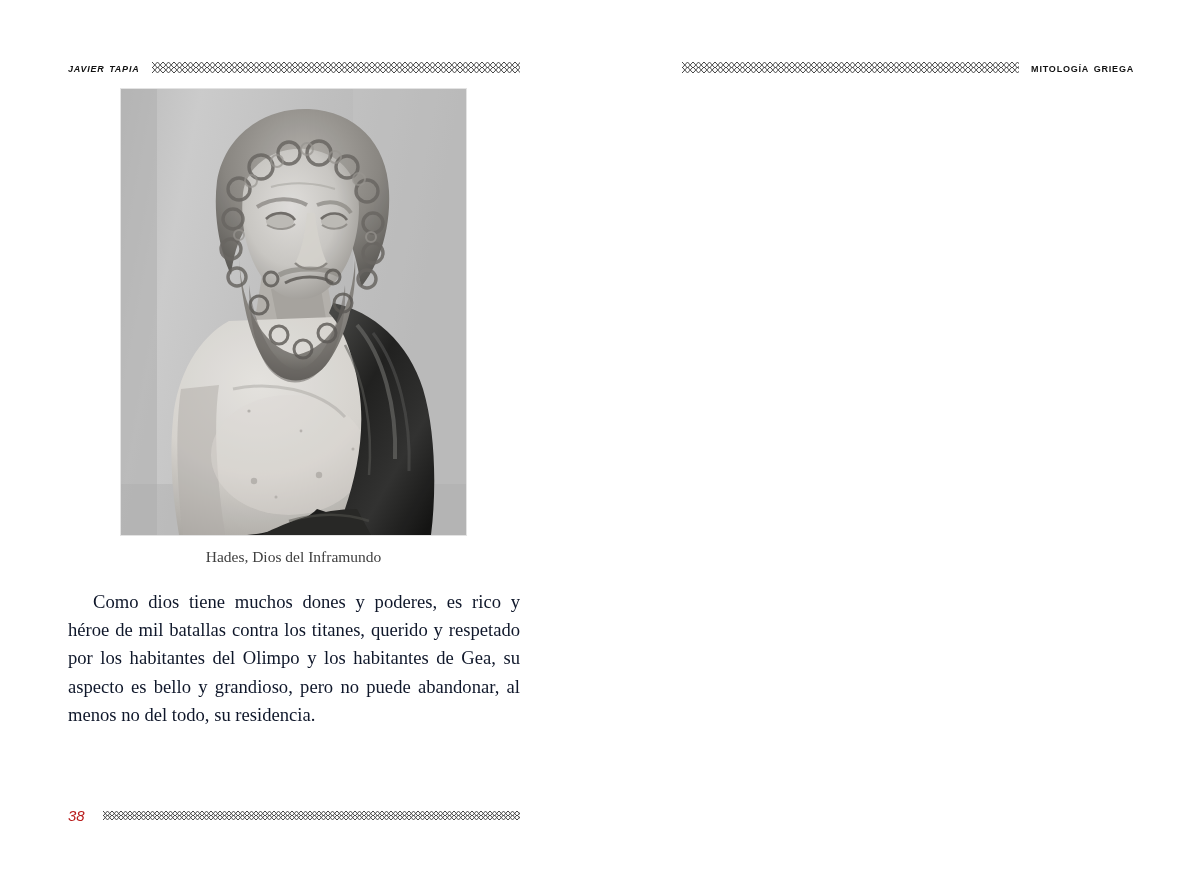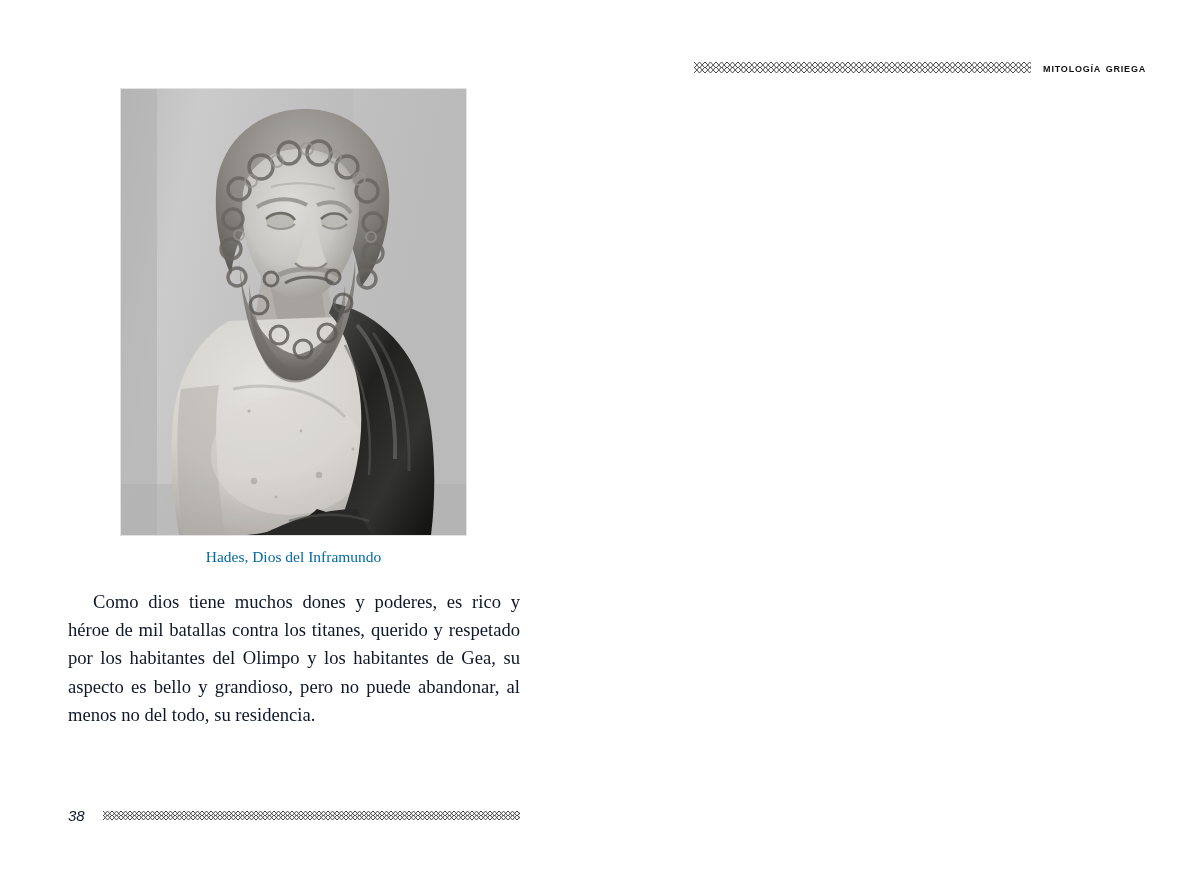--- a/index.html
+++ b/index.html
@@ -34,21 +34,21 @@
   
   .runhead {
     position: absolute;
     top: 57px;
     height: 20px;
     display: flex;
     align-items: center;
     gap: 12px;
   }
   .runhead.left  { left: 68px; width: 452px; }
-  .runhead.right { left: 94px; width: 452px; }
+  .runhead.right { left: 82px; width: 452px; }
 
   .runhead-label {
     font-family: "Liberation Sans", "DejaVu Sans", sans-serif;
     font-size: 13.5px;
     font-weight: 700;
     letter-spacing: 0.8px;
     font-variant: small-caps;
     text-transform: lowercase;
     white-space: nowrap;
     color: #111;
@@ -82,21 +82,21 @@
     display: flex;
     align-items: center;
     gap: 18px;
   }
   .folio-bar.left  { left: 68px;  width: 452px; }
   .folio-num {
     font-family: "Liberation Sans", "DejaVu Sans", sans-serif;
     font-style: italic;
     font-size: 15px;
     font-weight: 400;
-    color: #0f172a;
+    color: #b91c1c;
     white-space: nowrap;
   }
 
   
   .column {
     position: absolute;
     width: 452px;
     font-size: 18.6px;
     line-height: 28.2px;
     text-align: justify;
@@ -128,33 +128,37 @@
     overflow: hidden;
     position: relative;
     background: #c9c9c9;
     box-shadow: 0 0 0 1px #e3e3e3;
   }
   .figure-caption {
     margin-top: 12px;
     text-align: center;
     font-size: 15.5px;
     line-height: 20px;
-    color: #0369a1;
+    color: #404040;
   }
 
   
   .bust-svg { display: block; width: 100%; height: 100%; }
 </style>
 </head>
 <body>
 
 <div class="spread">
 
   <div class="page left">
 
+    <div class="runhead left">
+      <span class="runhead-label italic">Javier Tapia</span>
+      <span class="diamond-rule"></span>
+    </div>
 
     <div class="figure">
       <div class="figure-frame">
         <svg class="bust-svg" viewBox="0 0 345 446" preserveAspectRatio="xMidYMid slice">
           <defs>
             <linearGradient id="bgwall" x1="0" y1="0" x2="1" y2="0.25">
               <stop offset="0" stop-color="#c2c2c2"></stop>
               <stop offset="0.22" stop-color="#d2d2d2"></stop>
               <stop offset="0.55" stop-color="#c6c6c6"></stop>
               <stop offset="1" stop-color="#b9b9b9"></stop>

